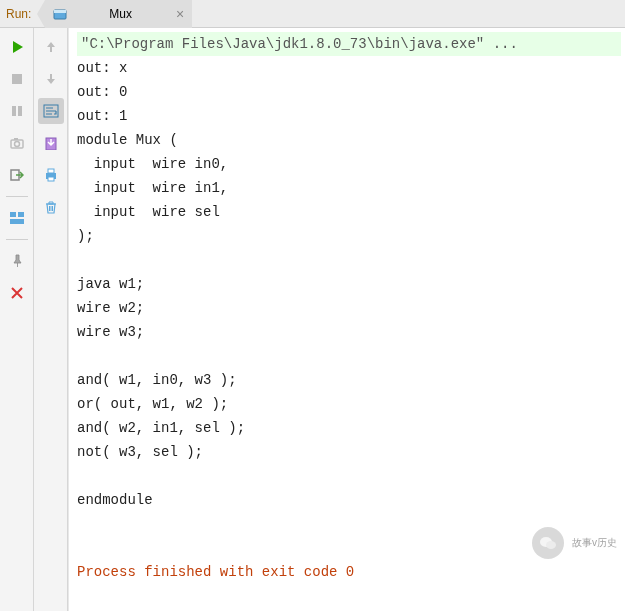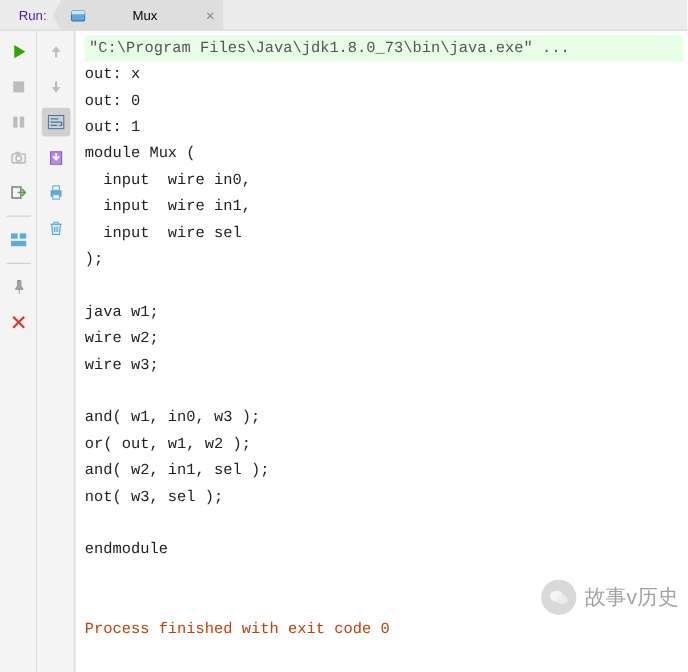--- a/index.html
+++ b/index.html
@@ -1,33 +1,33 @@
 <!DOCTYPE html>
 <html><head>
 <meta charset="utf-8">
 <style>
 * { margin:0; padding:0; box-sizing:border-box; }
 body { width:625px; height:611px; font-family:"Segoe UI",Arial,sans-serif; font-size:12px; background:#fff; overflow:hidden; position:relative; }
 .header { height:28px; background:#ececec; border-bottom:1px solid #cfcfcf; display:flex; align-items:center; }
-.run-label { color:#4c1d95; padding:0 10px 0 6px;margin-left:11px; }
+.run-label { color:#a16207; padding:0 10px 0 6px; }
 .tab { display:flex; align-items:center; background:#dedede; height:28px; padding:0 8px; margin-left:4px; position:relative;gap:36px; }
 .tab:before { content:""; position:absolute; left:-8px; top:0; border:14px solid transparent; border-right:8px solid #dedede; border-left:0; width:0; height:0; }
 .tab-icon { width:14px; height:14px; margin-right:6px; display:flex; align-items:center; justify-content:center; }
 .tab-close { margin-left:8px; color:#888; cursor:pointer; font-size:14px; line-height:1; }
 .main { display:flex; height:583px; }
 .side-col { width:34px; background:#f4f4f4; border-right:1px solid #d6d6d6; display:flex; flex-direction:column; align-items:center; padding-top:6px; gap:6px; }
 .side-col.col2 { width:34px; }
 .ibtn { width:26px; height:26px; display:flex; align-items:center; justify-content:center; border-radius:3px; cursor:pointer; }
 .ibtn.sel { background:#d0d0d0; }
 .sep { width:22px; height:1px; background:#cfcfcf; margin:2px 0; }
 .console { flex:1; background:#fff; overflow:auto; font-family:"Consolas","Courier New",monospace; font-size:14px; line-height:24px; color:#222; padding:4px 4px 4px 8px; border-left:1px solid #e8e8e8; }
 .cmdline { background:#e7ffe7; color:#555; padding:0 4px; white-space:pre; }
 .line { white-space:pre; }
 .exit { color:#c2410c; }
-.watermark { position:absolute; right:8px; bottom:52px; display:flex; align-items:center; gap:8px; opacity:0.55; font-size:19px; color:#555;margin-top:20px; }
+.watermark { position:absolute; right:8px; bottom:52px; display:flex; align-items:center; gap:8px; opacity:0.55; font-size:10px; color:#555;margin-top:20px; }
 .wm-circle { width:32px; height:32px; border-radius:50%; background:#bbb; display:flex; align-items:center; justify-content:center; }
 svg { display:block; }
 </style>
 </head>
 <body>
 
 <div class="header">
   <span class="run-label">Run:</span>
   <div class="tab">
     <span class="tab-icon">

